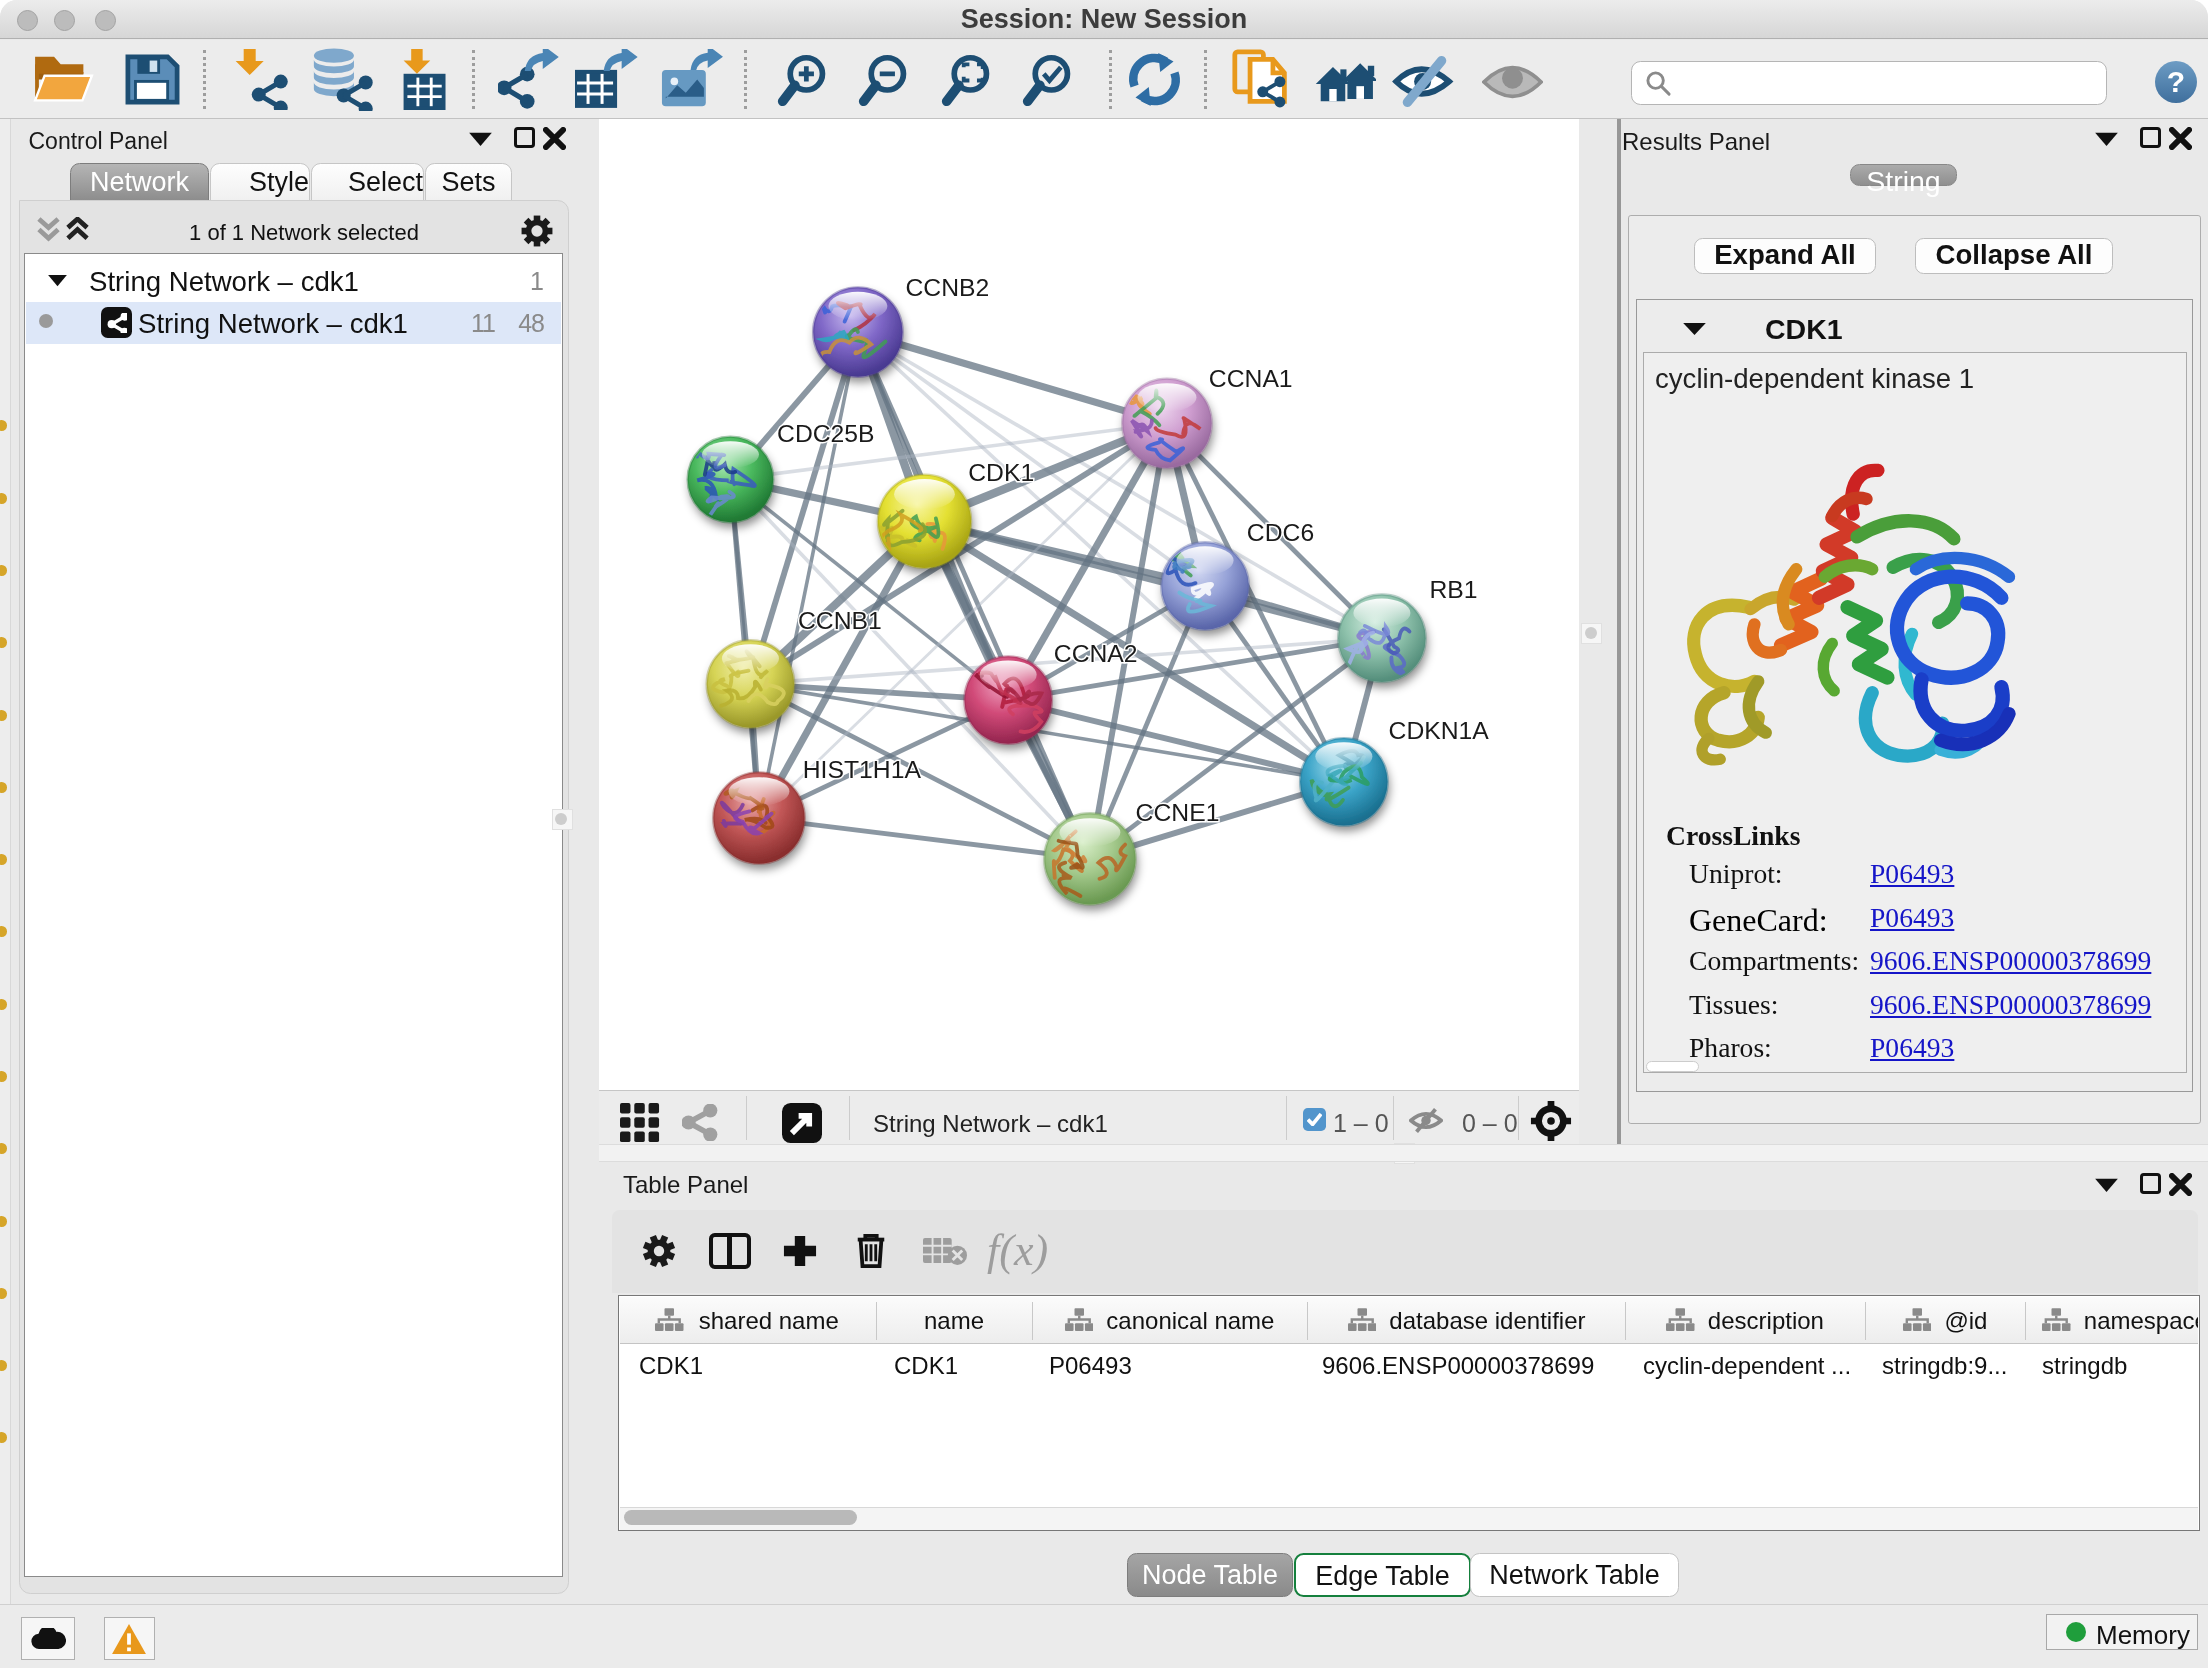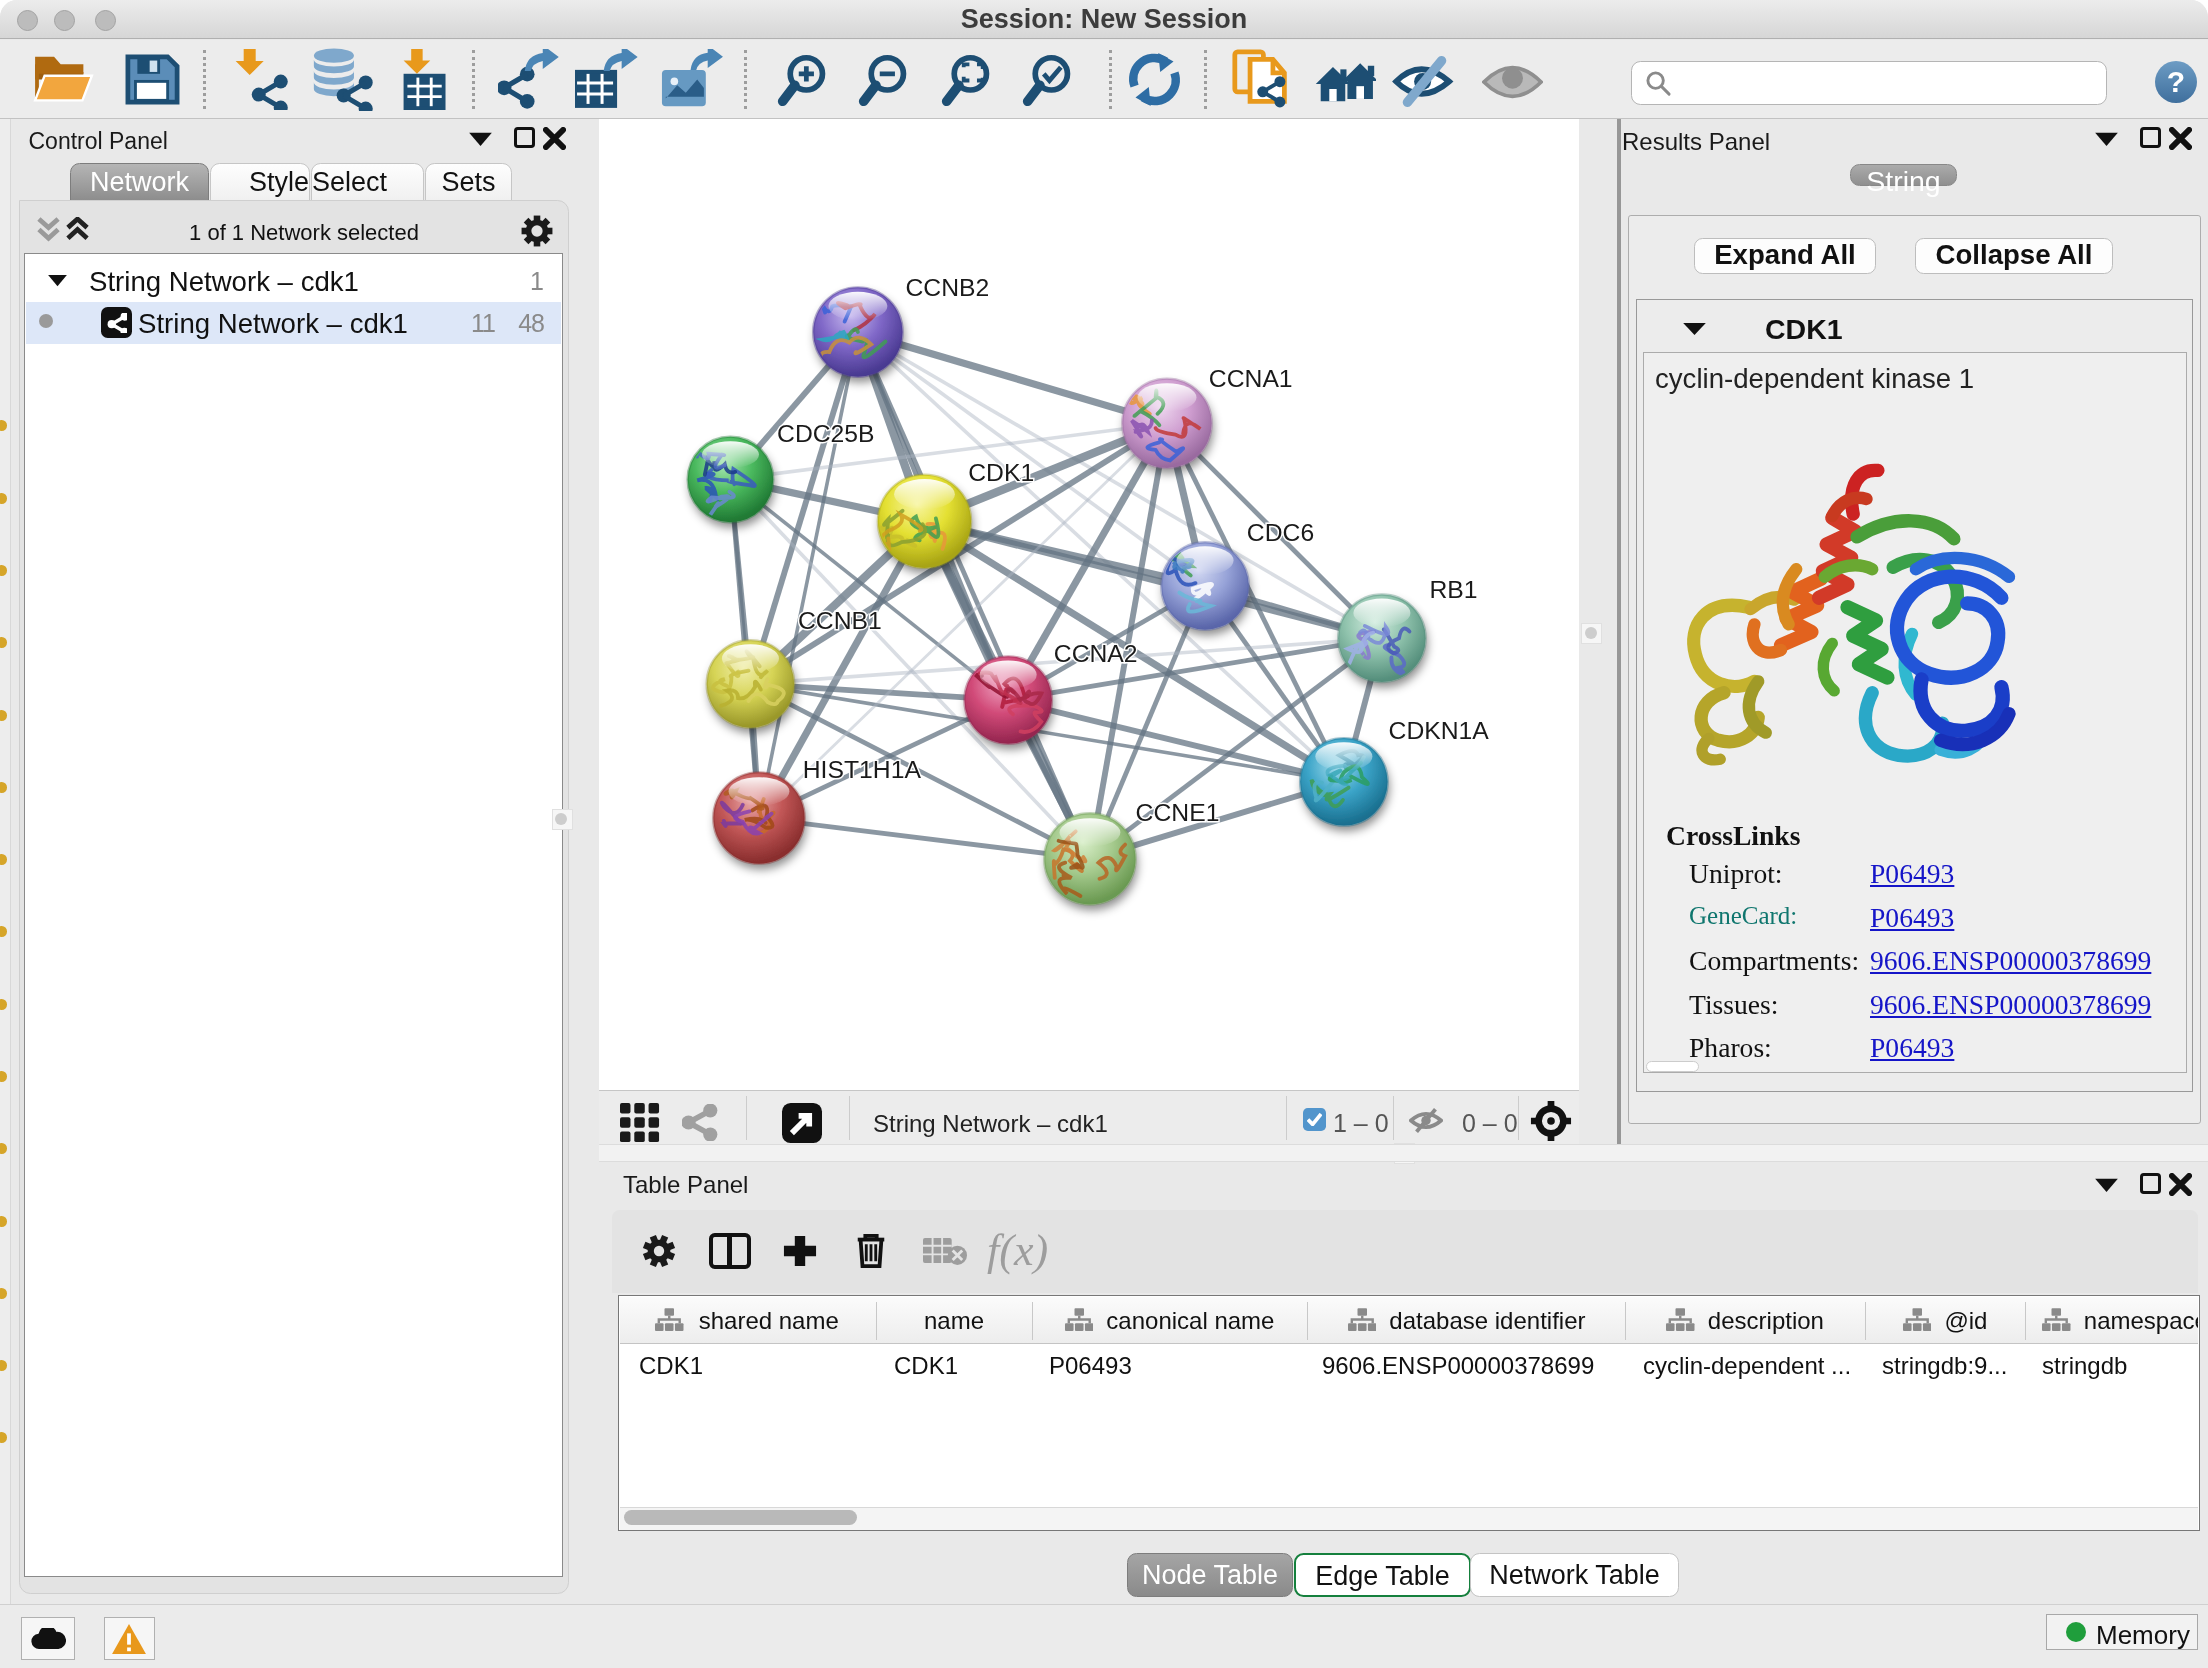--- a/index.html
+++ b/index.html
@@ -185,21 +185,21 @@
     <div class="abs" style="left:28.5px;top:128px;font-size:23px;color:#1a1a1a">Control Panel</div>
     <svg class="ico" style="left:468px;top:130px" width="25" height="17" viewBox="0 0 26 18">
       <path d="M1,3 h24 l-12,14 z" fill="#111"></path>
     </svg>
     <div class="abs" style="left:514px;top:127px;width:21px;height:21px;border:3.8px solid #111;border-radius:3.8px"></div>
     <svg class="ico" style="left:543px;top:127px" width="23" height="23" viewBox="0 0 24 24">
       <path d="M3,3 L21,21 M21,3 L3,21" stroke="#111" stroke-width="6" stroke-linecap="round"></path>
     </svg>
     <div class="abs" style="left:70px;top:163px;width:139px;height:38px;background:linear-gradient(#b5b5b5,#8d8d8d);border:1px solid #7d7d7d;border-radius:9.5px 9.5px 0 0;color:#fff;font-size:27px;text-align:center;line-height:36px">Network</div>
     <div class="abs" style="left:210px;top:163px;width:100px;height:38px;background:linear-gradient(#fefefe,#f0f0f0);border:1px solid #c6c6c6;border-radius:9.5px 9.5px 0 0;color:#111;font-size:27px;text-align:right;line-height:36px">Style</div>
-    <div class="abs" style="left:311px;top:163px;width:113px;height:38px;background:linear-gradient(#fefefe,#f0f0f0);border:1px solid #c6c6c6;border-radius:9.5px 9.5px 0 0;color:#111;font-size:27px;text-align:left;line-height:36px">Select</div>
+    <div class="abs" style="left:311px;top:163px;width:113px;height:38px;background:linear-gradient(#fefefe,#f0f0f0);border:1px solid #c6c6c6;border-radius:9.5px 9.5px 0 0;color:#111;font-size:27px;text-align:right;line-height:36px">Select</div>
     <div class="abs" style="left:425px;top:163px;width:87px;height:38px;background:linear-gradient(#fefefe,#f0f0f0);border:1px solid #c6c6c6;border-radius:9.5px 9.5px 0 0;color:#111;font-size:27px;text-align:center;line-height:36px">Sets</div>
     <div class="abs" style="left:19px;top:200px;width:550px;height:1394px;background:#e3e3e3;border:1px solid #cfcfcf;border-radius:0 11.4px 11.4px 11.4px"></div>
     <svg class="ico" style="left:37px;top:217px" width="23" height="27" viewBox="0 0 24 28">
       <g fill="none" stroke="#9a9a9a" stroke-width="5">
         <path d="M2,2 l10,9 l10,-9"></path>
         <path d="M2,13 l10,9 l10,-9"></path>
       </g>
     </svg>
     <svg class="ico" style="left:66px;top:217px" width="23" height="27" viewBox="0 0 24 28">
       <g fill="none" stroke="#222" stroke-width="5">
@@ -647,21 +647,21 @@
         <path d="M352,150 C322,118 272,122 252,152 C232,182 244,218 276,230 C310,242 344,226 348,196 C352,172 336,156 316,156" stroke="#2255d8" stroke-width="15"></path>
         <path d="M360,128 C330,104 288,102 262,120" stroke="#2a68d8" stroke-width="13"></path>
         <path d="M268,236 C262,268 282,292 314,290 C344,288 358,268 352,244" stroke="#1a3ec8" stroke-width="15"></path>
         <path d="M288,300 C320,312 350,298 360,272" stroke="#1830b8" stroke-width="14"></path>
       </g>
     </svg>
     <div class="abs" style="left:1646px;top:1061px;width:53px;height:10.5px;background:#fff;border:1px solid #ccc;border-radius:5.7px"></div>
     <div class="abs" style="left:1666px;top:820px;font-family:'Liberation Serif',serif;font-size:27.6px;font-weight:700;color:#111">CrossLinks</div>
     <div class="abs" style="left:1689px;top:858px;font-family:'Liberation Serif',serif;font-size:27.6px;color:#111">Uniprot:</div>
     <div class="abs" style="left:1870px;top:858px;font-family:'Liberation Serif',serif;font-size:27.6px;color:#1515c8;text-decoration:underline">P06493</div>
-    <div class="abs" style="left:1689px;top:902px;font-family:'Liberation Serif',serif;font-size:25px;color:#0f766e">GeneCard:</div>
+    <div class="abs" style="left:1689px;top:902px;font-family:'Liberation Serif',serif;font-size:32px;color:#000000">GeneCard:</div>
     <div class="abs" style="left:1870px;top:902px;font-family:'Liberation Serif',serif;font-size:27.6px;color:#1515c8;text-decoration:underline">P06493</div>
     <div class="abs" style="left:1689px;top:945px;font-family:'Liberation Serif',serif;font-size:27.6px;color:#111">Compartments:</div>
     <div class="abs" style="left:1870px;top:945px;font-family:'Liberation Serif',serif;font-size:27.6px;color:#1515c8;text-decoration:underline">9606.ENSP00000378699</div>
     <div class="abs" style="left:1689px;top:989px;font-family:'Liberation Serif',serif;font-size:27.6px;color:#111">Tissues:</div>
     <div class="abs" style="left:1870px;top:989px;font-family:'Liberation Serif',serif;font-size:27.6px;color:#1515c8;text-decoration:underline">9606.ENSP00000378699</div>
     <div class="abs" style="left:1689px;top:1032px;font-family:'Liberation Serif',serif;font-size:27.6px;color:#111">Pharos:</div>
     <div class="abs" style="left:1870px;top:1032px;font-family:'Liberation Serif',serif;font-size:27.6px;color:#1515c8;text-decoration:underline">P06493</div>
     <div class="abs" style="left:599px;top:1144px;width:1609px;height:18px;background:#f2f2f2;border-top:1px solid #dcdcdc;border-bottom:1px solid #dcdcdc"></div>
     <div class="abs" style="left:623px;top:1171px;font-size:24px;color:#1a1a1a">Table Panel</div>
     <svg class="ico" style="left:2094px;top:1176px" width="25" height="17" viewBox="0 0 26 18">

